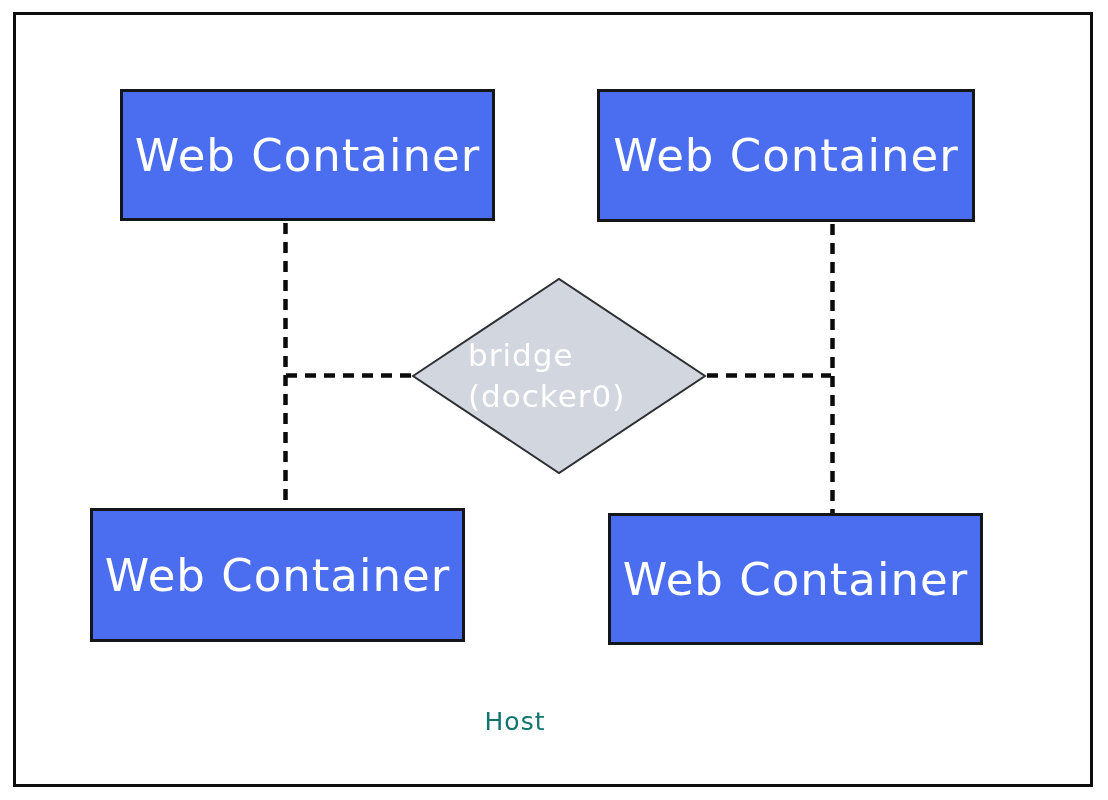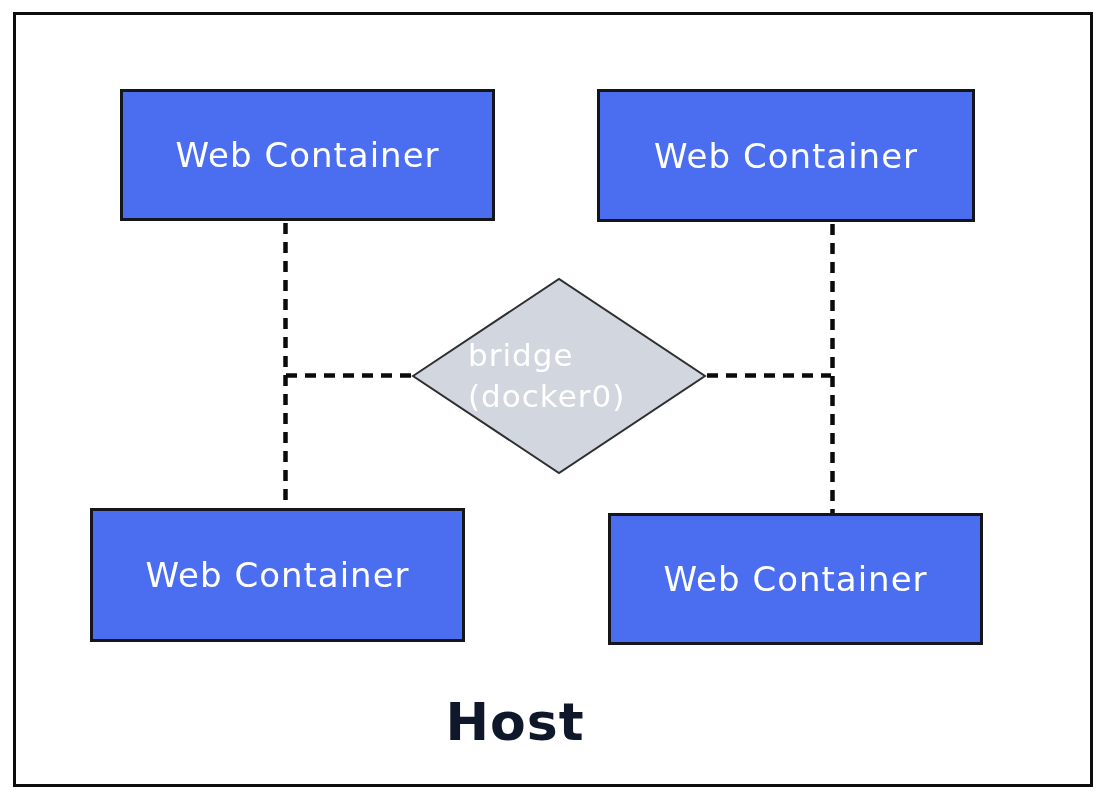--- a/index.html
+++ b/index.html
@@ -54,39 +54,38 @@
     position: absolute;
     box-sizing: border-box;
     background: #4b6ef0;
     border: 3px solid #15161a;
     display: flex;
     align-items: center;
     justify-content: center;
   }
   .node span {
     color: #ffffff;
-    font-size: 34px;
+    font-size: 45px;
     letter-spacing: 1px;
     white-space: nowrap;
   }
   .node-tl { left: 120px; top: 89px;  width: 375px; height: 132px; }
   .node-tr { left: 597px; top: 89px;  width: 378px; height: 133px; }
   .node-bl { left: 90px;  top: 508px; width: 375px; height: 134px; }
   .node-br { left: 608px; top: 513px; width: 375px; height: 132px; }
   .host-label {
     position: absolute;
     left: 440px;
     top: 700px;
     width: 150px;
     text-align: center;
-    color: #0f172a;
-    font-size: 52px;
+    color: #0f766e;
+    font-size: 25px;
     line-height: 44px;
     letter-spacing: 1px;
-    font-weight: bold;
   }
 </style>
 </head>
 <body>
 
 <div class="canvas">
 
   <div class="host-frame"></div>
 
   <svg class="layer" width="1108" height="800" viewBox="0 0 1108 800" xmlns="http://www.w3.org/2000/svg">

